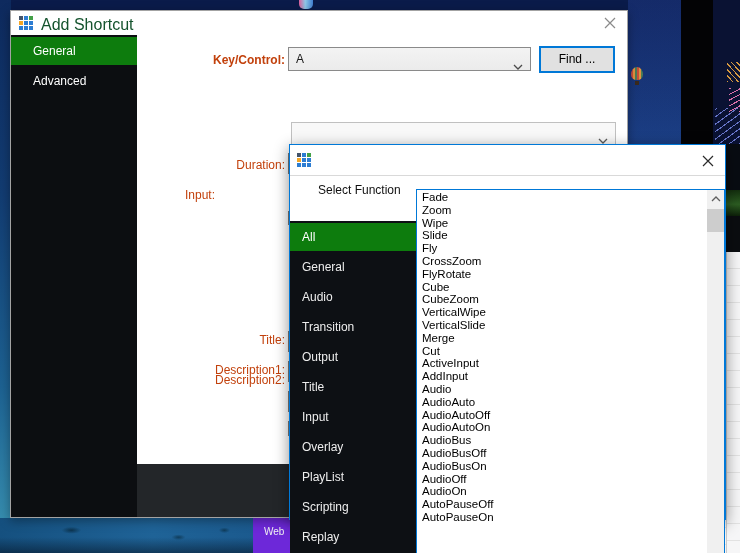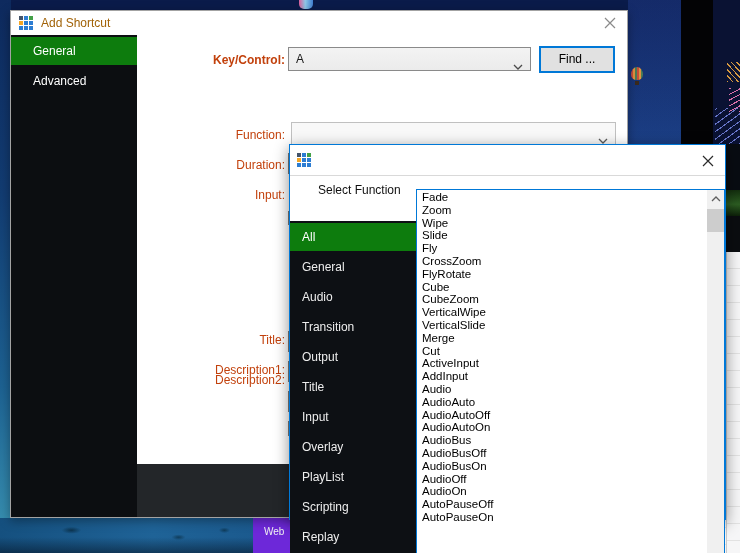--- a/index.html
+++ b/index.html
@@ -56,21 +56,21 @@
   .vmix-icon span:nth-child(n+5){background:#2d7dd2;}
   .closex { position:absolute; width:16px; height:16px; cursor:pointer; }
   .closex svg { display:block; }
   .chev { position:absolute; }
 
   
   .dlg-add { left:10px; top:10px; width:618px; height:508px; border:1px solid #a3a3a3;
     box-shadow:0 3px 10px rgba(0,0,0,.35); }
   .dlg-add .titlebar { height:24px; }
   .dlg-add .vmix-icon { left:8px; top:5px; }
-  .dlg-add .ttl { position:absolute; left:30px; top:5px; font-size:12px; color:#a16207; }
+  .dlg-add .ttl { position:absolute; left:30px; top:5px; font-size:16px; color:#14532d; }
   .dlg-add .closex { right:9px; top:4px; }
   .as-sidebar { position:absolute; left:0; top:24px; width:126px; height:482px; background:#0c0e11; }
   .as-sidebar .item { height:28px; margin-top:2px; color:#fff; font-size:12px;
     line-height:28px; padding-left:22px; cursor:pointer; }
   .as-sidebar .item.sel { background:#0d7c0d; }
   .flabel { position:absolute; left:104px; width:170px; text-align:right; font-size:12px; color:#c2410c; }
   .flabel.b { font-weight:bold; }
   .combo { position:absolute; border:1px solid #8a8a8a; background:linear-gradient(#f3f3f3,#ebebeb);
     font-size:12px; color:#1a1a1a; padding-left:7px; cursor:pointer; }
   .combo2 { position:absolute; border:1px solid #c0c0c0; background:#f8f8f8; cursor:pointer; }
@@ -160,31 +160,30 @@
     <span class="chev" style="right:7px; top:8px;">
       <svg width="10" height="7">
           <path d="M1 1 L5 5 L9 1" fill="none" stroke="#4a4a4a" stroke-width="1.3"></path>
         </svg>
     </span>
   </div>
   <div class="btn-find">
     <span>Find ...</span>
   </div>
 
-  <div class="flabel" style="top:117px;">Function:</div>
   <div class="combo2" style="left:280px; top:111px; width:325px; height:23px;">
     <span class="chev" style="right:7px; top:8px;">
       <svg width="10" height="7">
           <path d="M1 1 L5 5 L9 1" fill="none" stroke="#5a5a5a" stroke-width="1.3"></path>
         </svg>
     </span>
   </div>
 
   <div class="flabel" style="top:147px;">Duration:</div>
-  <div class="flabel" style="top:177px;">Input:</div>
+  <div class="flabel" style="top:177px;text-align:center;">Input:</div>
   <div class="flabel" style="top:322px;">Title:</div>
   <div class="flabel" style="top:352px;">Description1:</div>
   <div class="flabel" style="top:362px;">Description2:</div>
 
   <div class="sliver" style="top:142px; height:21px;"></div>
   <div class="sliver" style="top:200px; height:14px;"></div>
   <div class="sliver" style="top:320px; height:21px;"></div>
   <div class="sliver" style="top:350px; height:21px;"></div>
   <div class="sliver" style="top:380px; height:21px;"></div>
   <div class="sliver" style="top:410px; height:15px;"></div>

